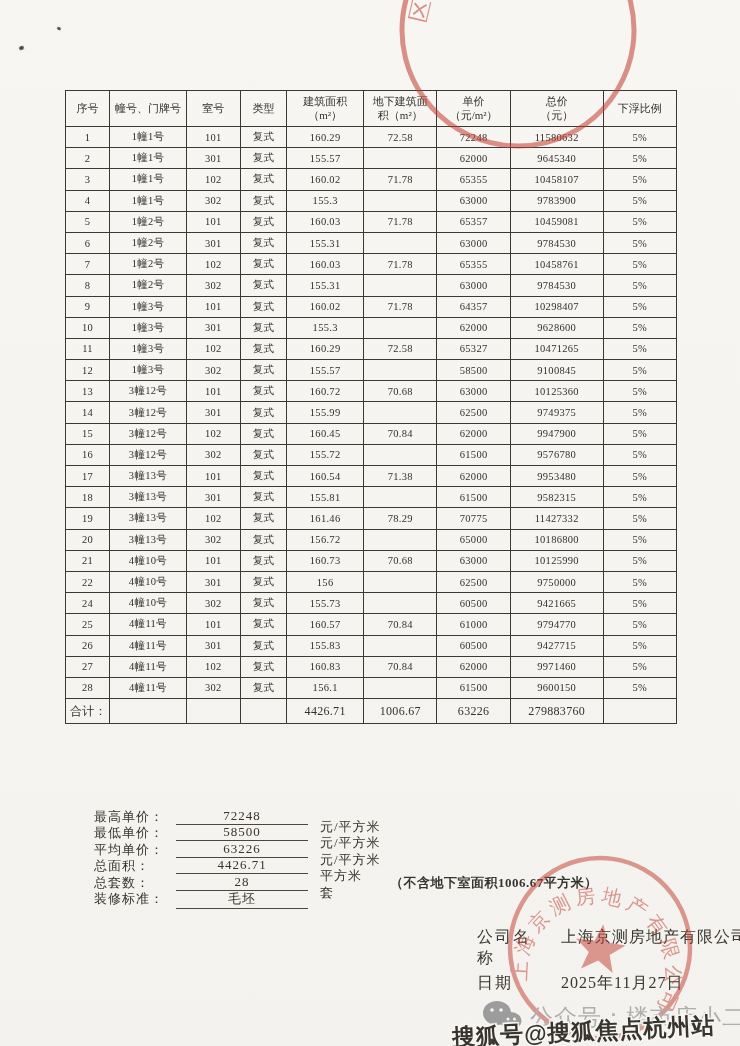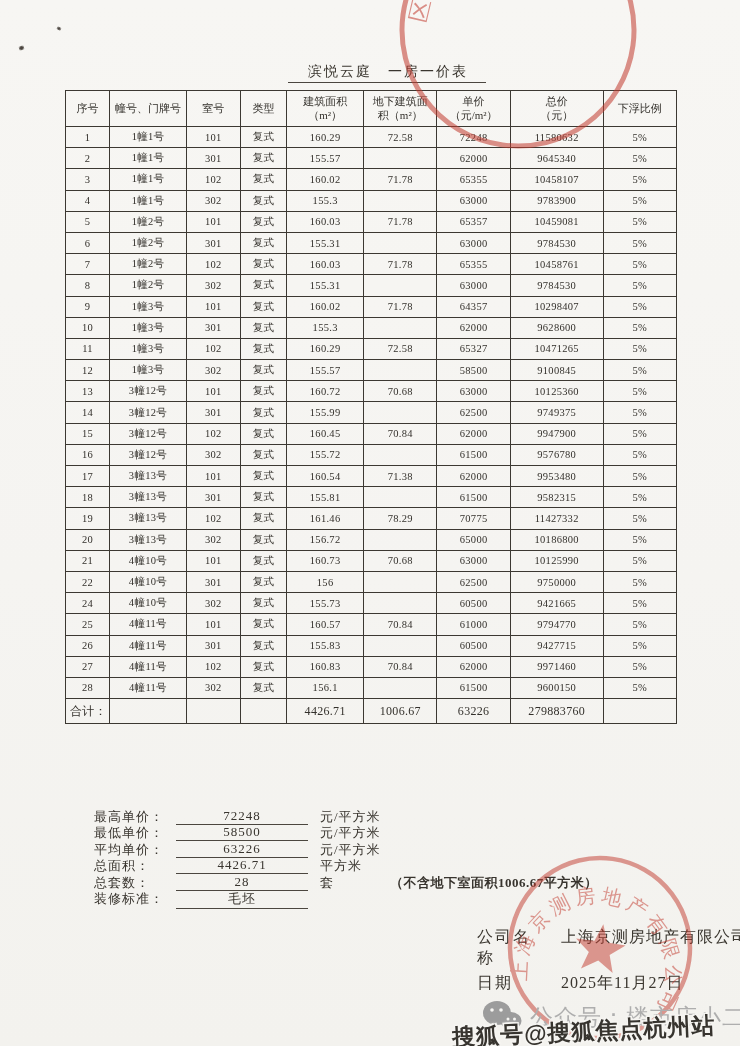--- a/index.html
+++ b/index.html
@@ -40,21 +40,21 @@
   .price-table tr.total td { height:25px; font-size:12px; }
   .price-table tr.total td.lbl { text-align:left; padding-left:4px; }
 
   .summary { position:absolute; left:94px; top:808px; font-size:13px; color:#38342e; }
   .summary .row { display:flex; align-items:flex-start; height:16.4px; }
   .summary .lab { width:82px; letter-spacing:1px; }
   .summary .val {
     width:132px; text-align:center; border-bottom:1.5px solid #4b463f;
     letter-spacing:1px; padding-bottom:0;
   }
-  .summary .unit { margin-left:12px; letter-spacing:1px; }
+  .summary .unit { margin-left:12px; letter-spacing:1px;margin-top:10px; }
   .summary .note { position:absolute; left:296px; top:66px; white-space:nowrap; letter-spacing:.5px;font-weight:bold; }
 
   .signature { position:absolute; left:477px; top:927px; font-size:16px; color:#3a362f; }
   .signature .row { display:flex; margin-bottom:4px; }
   .signature .lab { width:70px; letter-spacing:2px; }
   .signature .lab.date { text-align:left; }
   .signature .val { margin-left:14px; letter-spacing:1px; white-space:nowrap; }
 
   .seal { position:absolute; pointer-events:none; }
   .seal-top { left:392px; top:-96px; width:252px; height:252px; opacity:.55; transform:rotate(-14deg); }
@@ -77,23 +77,20 @@
   }
 </style>
 </head>
 <body>
 
 <div class="page">
 
   <div class="speck s1"></div>
   <div class="speck s2"></div>
 
-  <div class="doc-title">
-    <span class="t">滨悦云庭　一房一价表</span>
-  </div>
 
   <table class="price-table">
     <colgroup>
       <col style="width:7.2%">
         <col style="width:12.6%">
         <col style="width:8.8%">
       <col style="width:7.6%">
         <col style="width:12.6%">
         <col style="width:12%">
       <col style="width:12%">

